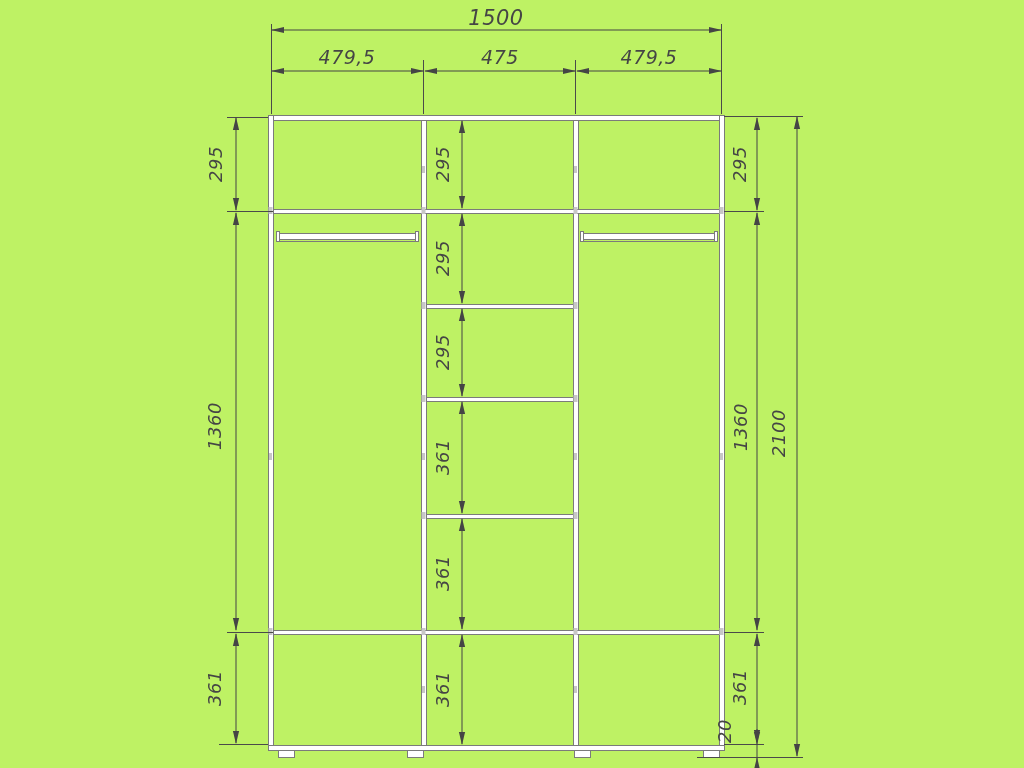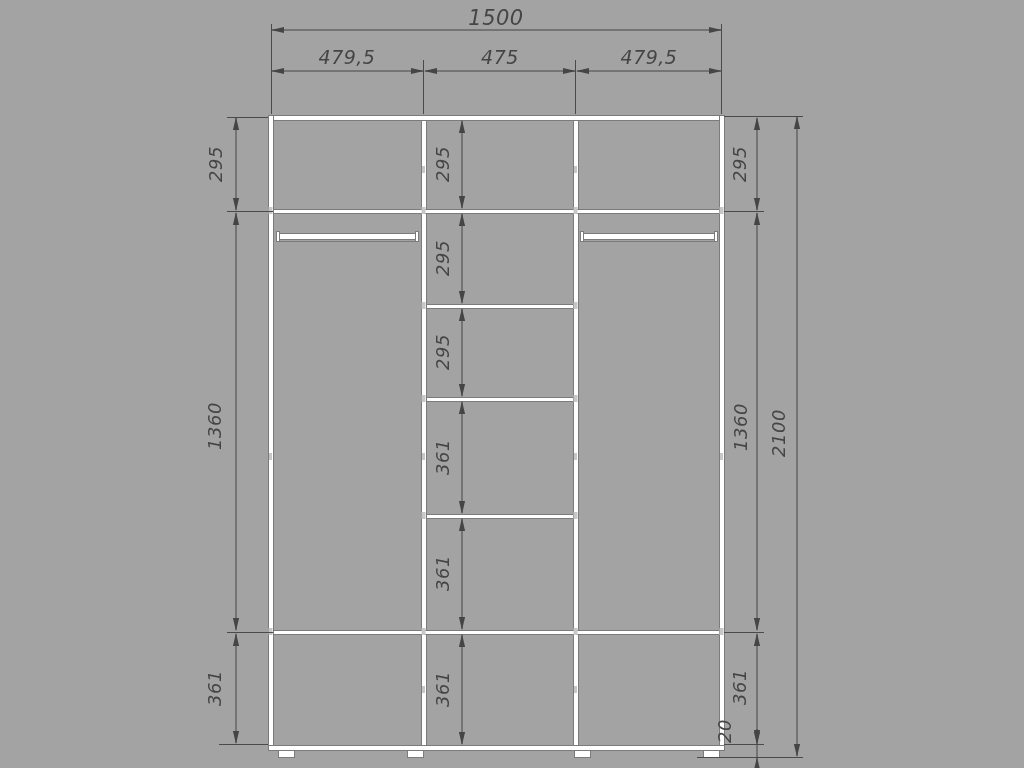--- a/index.html
+++ b/index.html
@@ -8,21 +8,21 @@
     background: #ffffff;
     width: 1024px;
     height: 768px;
     overflow: hidden;
     font-family: "DejaVu Sans", sans-serif;
   }
   .stage {
     position: relative;
     width: 1024px;
     height: 768px;
-    background: #a3a3a3;
+    background: #bef264;
   }
   svg { display: block; }
   .cab {
     stroke: #7b7b7b;
     fill: #ffffff;
     stroke-width: 1;
     shape-rendering: crispEdges;
   }
   .cabline {
     stroke: #7b7b7b;

